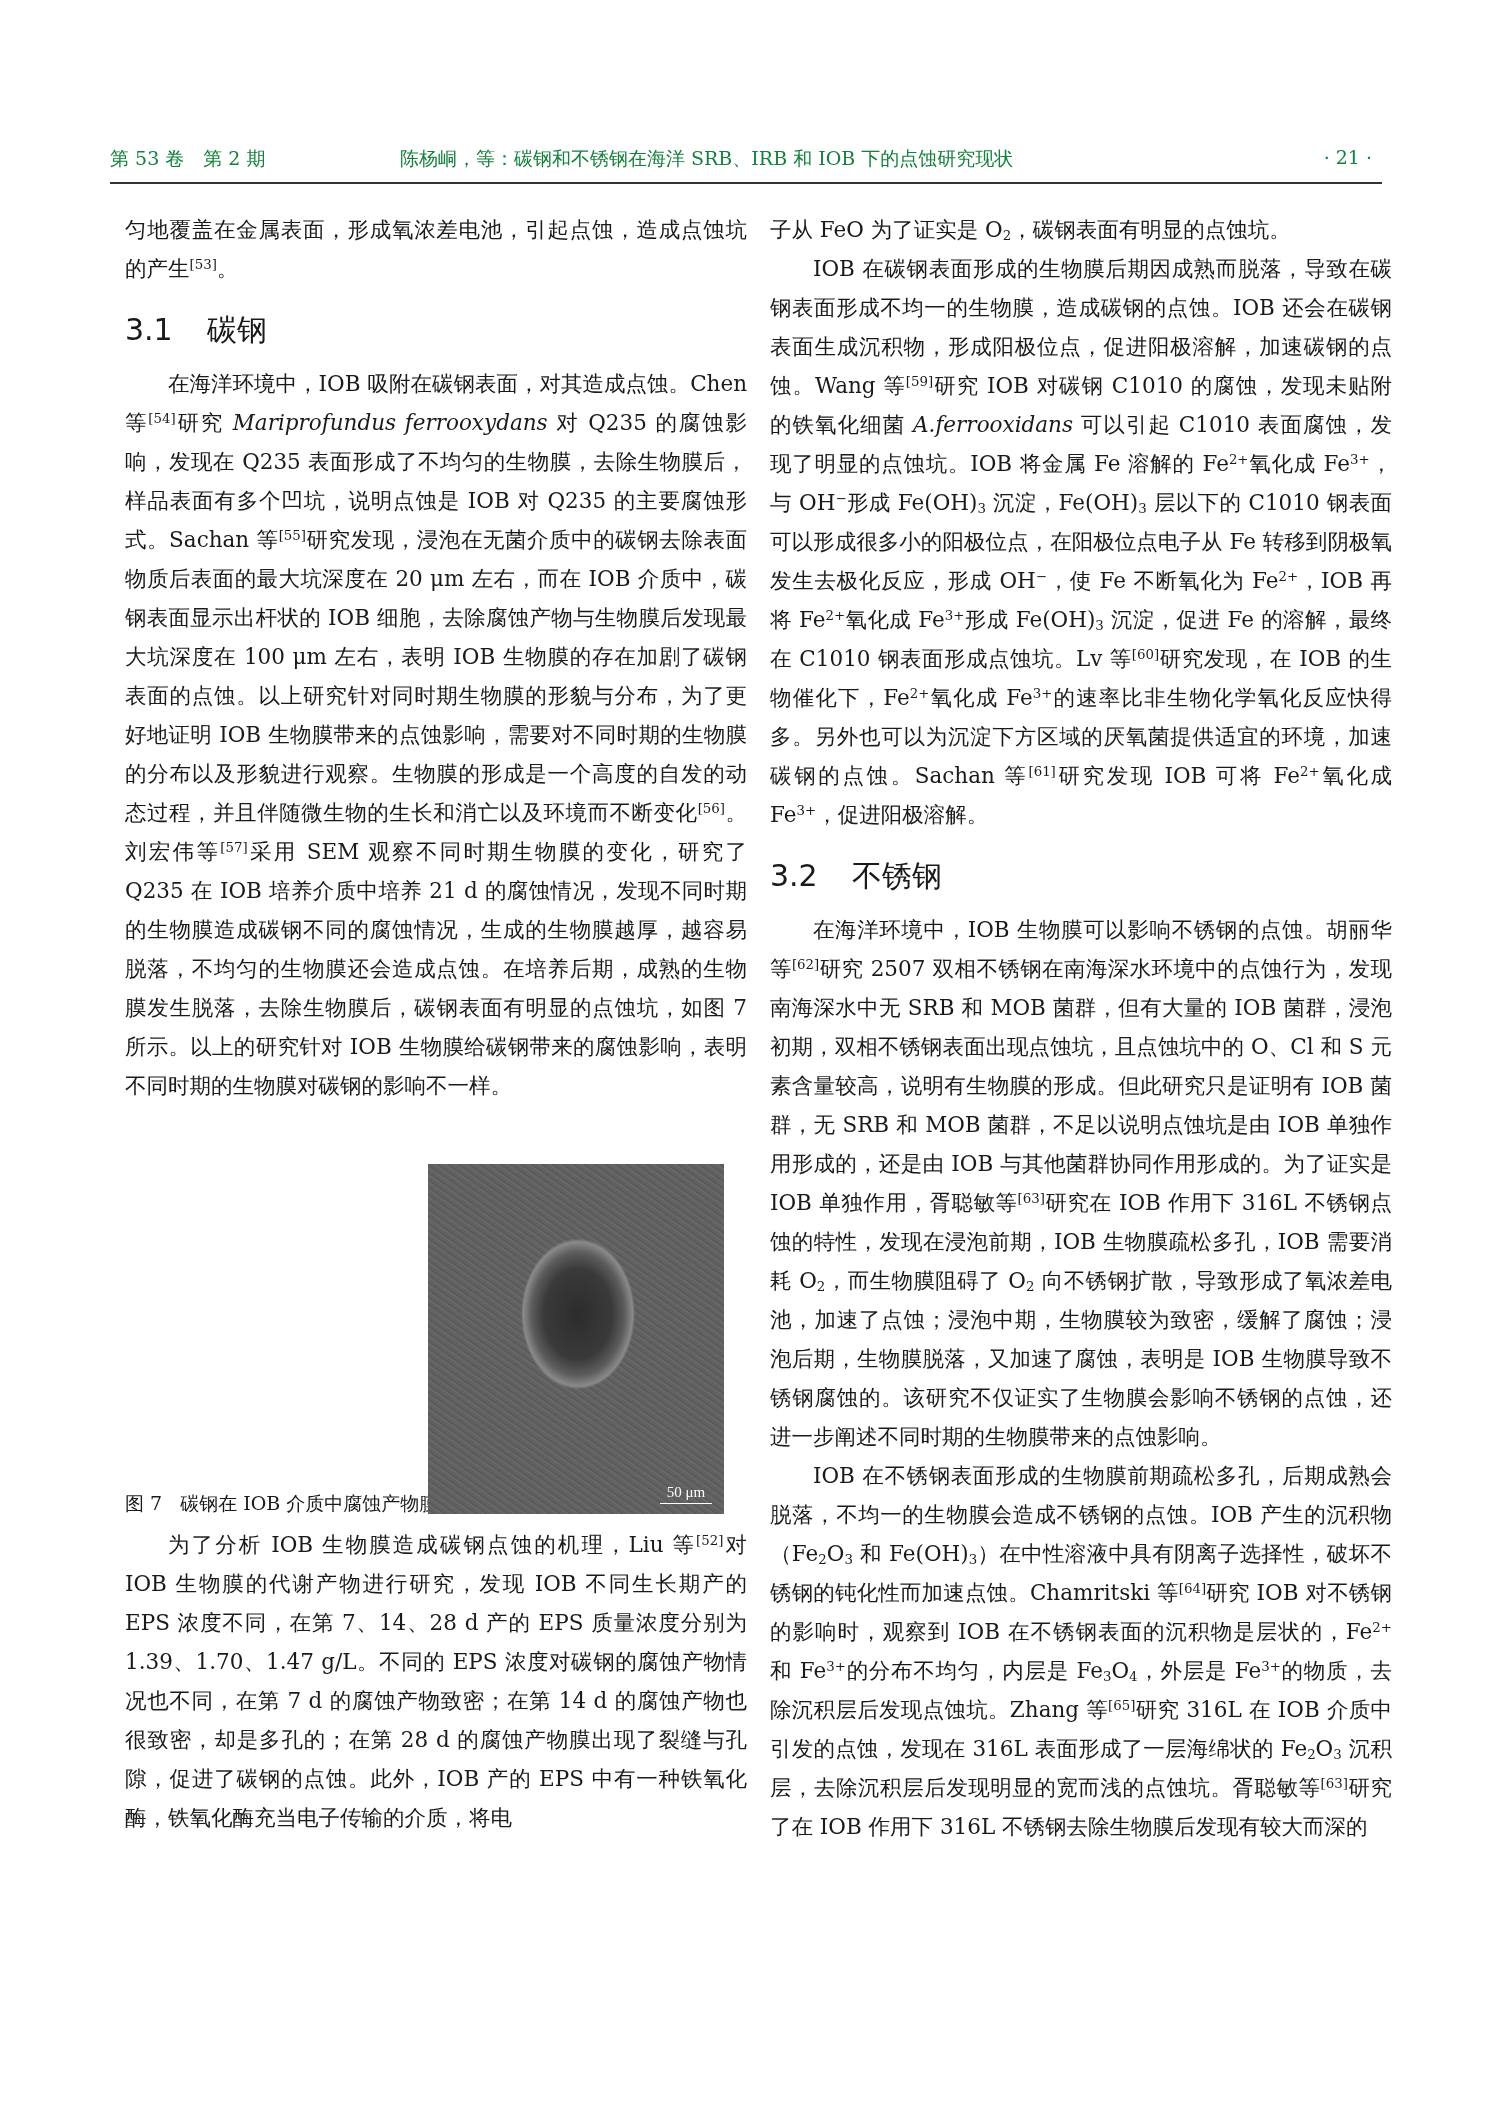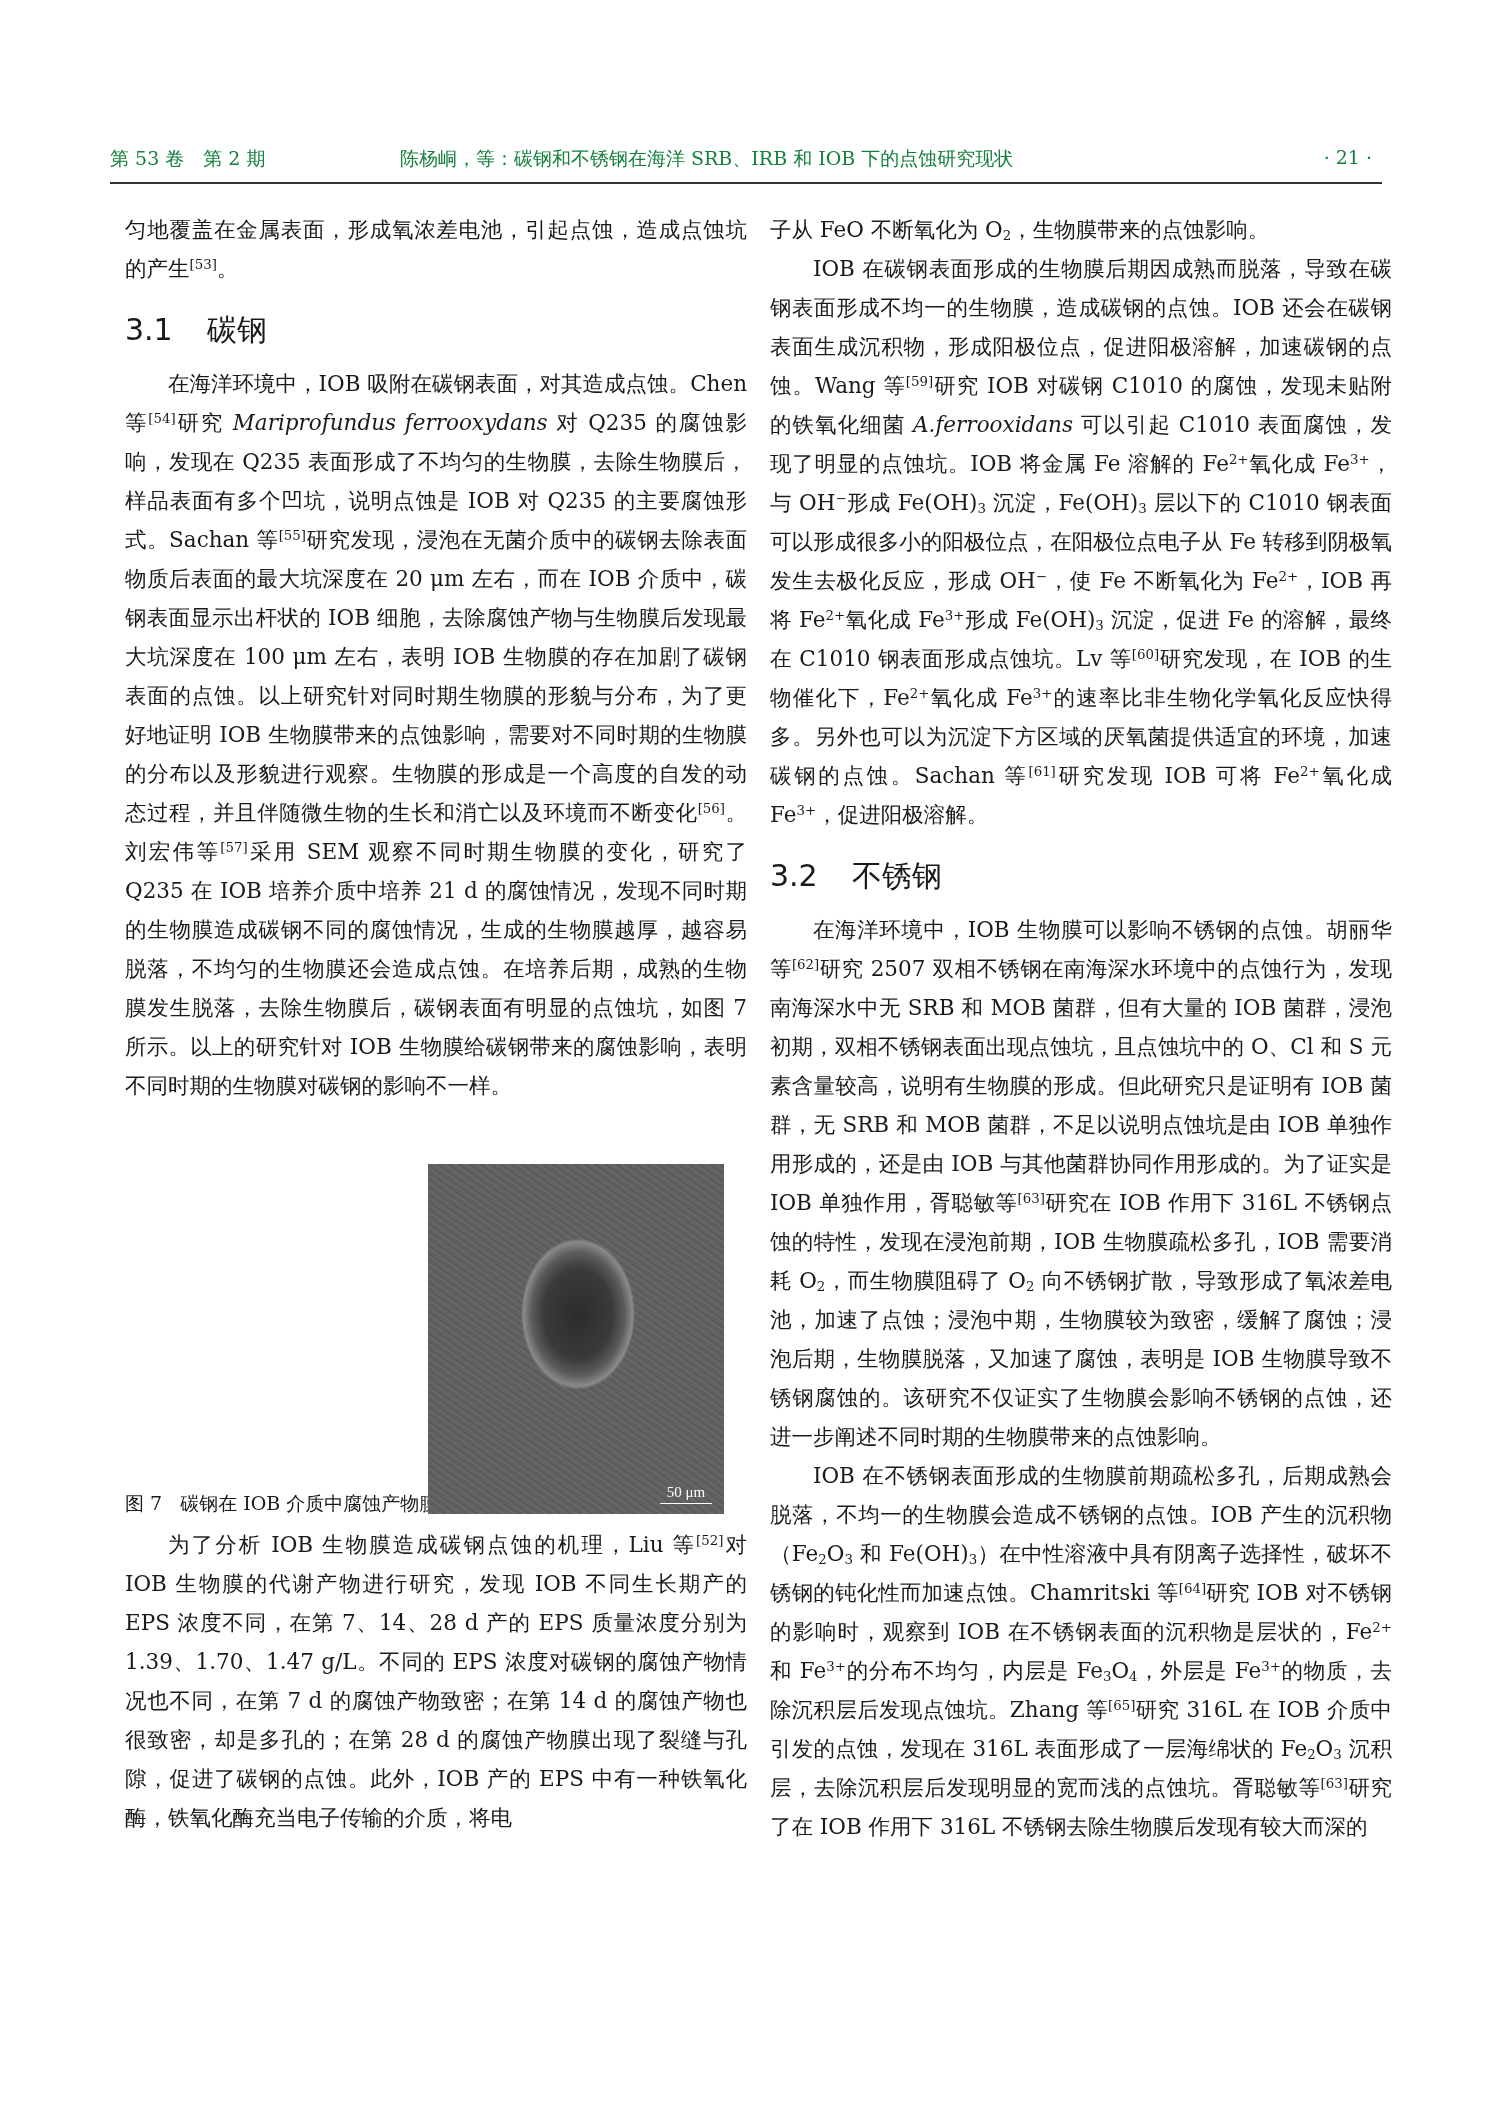--- a/index.html
+++ b/index.html
@@ -96,21 +96,21 @@
         <div class="scale"><span>50 μm</span><span class="bar"></span></div>
       </div>
     </div>
     <div class="caption"><span class="cn-num">图 7</span><span>碳钢在 IOB 介质中腐蚀产物膜和去除膜的微观形貌图</span><sup>[57]</sup></div>
   </div>
 
   <p class="indent after-fig"><span>为了分析 IOB 生物膜造成碳钢点蚀的机理，Liu 等</span><sup>[52]</sup><span>对 IOB 生物膜的代谢产物进行研究，发现 IOB 不同生长期产的 EPS 浓度不同，在第 7、14、28 d 产的 EPS 质量浓度分别为 1.39、1.70、1.47 g/L。不同的 EPS 浓度对碳钢的腐蚀产物情况也不同，在第 7 d 的腐蚀产物致密；在第 14 d 的腐蚀产物也很致密，却是多孔的；在第 28 d 的腐蚀产物膜出现了裂缝与孔隙，促进了碳钢的点蚀。此外，IOB 产的 EPS 中有一种铁氧化酶，铁氧化酶充当电子传输的介质，将电</span></p>
 </div>
 
 <div class="col right">
-  <p><span>子从 FeO 不断氧化为 O</span><sub>2</sub><span>，生物膜带来的点蚀影响。</span></p>
+  <p><span>子从 FeO 为了证实是 O</span><sub>2</sub><span>，碳钢表面有明显的点蚀坑。</span></p>
 
   <p class="indent"><span>IOB 在碳钢表面形成的生物膜后期因成熟而脱落，导致在碳钢表面形成不均一的生物膜，造成碳钢的点蚀。IOB 还会在碳钢表面生成沉积物，形成阳极位点，促进阳极溶解，加速碳钢的点蚀。Wang 等</span><sup>[59]</sup><span>研究 IOB 对碳钢 C1010 的腐蚀，发现未贴附的铁氧化细菌 </span><i>A.ferrooxidans</i><span> 可以引起 C1010 表面腐蚀，发现了明显的点蚀坑。IOB 将金属 Fe 溶解的 Fe</span><sup>2+</sup><span>氧化成 Fe</span><sup>3+</sup><span>，与 OH</span><sup>−</sup><span>形成 Fe(OH)</span><sub>3</sub><span> 沉淀，Fe(OH)</span><sub>3</sub><span> 层以下的 C1010 钢表面可以形成很多小的阳极位点，在阳极位点电子从 Fe 转移到阴极氧发生去极化反应，形成 OH</span><sup>−</sup><span>，使 Fe 不断氧化为 Fe</span><sup>2+</sup><span>，IOB 再将 Fe</span><sup>2+</sup><span>氧化成 Fe</span><sup>3+</sup><span>形成 Fe(OH)</span><sub>3</sub><span> 沉淀，促进 Fe 的溶解，最终在 C1010 钢表面形成点蚀坑。Lv 等</span><sup>[60]</sup><span>研究发现，在 IOB 的生物催化下，Fe</span><sup>2+</sup><span>氧化成 Fe</span><sup>3+</sup><span>的速率比非生物化学氧化反应快得多。另外也可以为沉淀下方区域的厌氧菌提供适宜的环境，加速碳钢的点蚀。Sachan 等</span><sup>[61]</sup><span>研究发现 IOB 可将 Fe</span><sup>2+</sup><span>氧化成 Fe</span><sup>3+</sup><span>，促进阳极溶解。</span></p>
 
   <div class="sec">
     <span class="num">3.2</span><span>不锈钢</span>
   </div>
 
   <p class="indent"><span>在海洋环境中，IOB 生物膜可以影响不锈钢的点蚀。胡丽华等</span><sup>[62]</sup><span>研究 2507 双相不锈钢在南海深水环境中的点蚀行为，发现南海深水中无 SRB 和 MOB 菌群，但有大量的 IOB 菌群，浸泡初期，双相不锈钢表面出现点蚀坑，且点蚀坑中的 O、Cl 和 S 元素含量较高，说明有生物膜的形成。但此研究只是证明有 IOB 菌群，无 SRB 和 MOB 菌群，不足以说明点蚀坑是由 IOB 单独作用形成的，还是由 IOB 与其他菌群协同作用形成的。为了证实是 IOB 单独作用，胥聪敏等</span><sup>[63]</sup><span>研究在 IOB 作用下 316L 不锈钢点蚀的特性，发现在浸泡前期，IOB 生物膜疏松多孔，IOB 需要消耗 O</span><sub>2</sub><span>，而生物膜阻碍了 O</span><sub>2</sub><span> 向不锈钢扩散，导致形成了氧浓差电池，加速了点蚀；浸泡中期，生物膜较为致密，缓解了腐蚀；浸泡后期，生物膜脱落，又加速了腐蚀，表明是 IOB 生物膜导致不锈钢腐蚀的。该研究不仅证实了生物膜会影响不锈钢的点蚀，还进一步阐述不同时期的生物膜带来的点蚀影响。</span></p>
 
   <p class="indent"><span>IOB 在不锈钢表面形成的生物膜前期疏松多孔，后期成熟会脱落，不均一的生物膜会造成不锈钢的点蚀。IOB 产生的沉积物（Fe</span><sub>2</sub><span>O</span><sub>3</sub><span> 和 Fe(OH)</span><sub>3</sub><span>）在中性溶液中具有阴离子选择性，破坏不锈钢的钝化性而加速点蚀。Chamritski 等</span><sup>[64]</sup><span>研究 IOB 对不锈钢的影响时，观察到 IOB 在不锈钢表面的沉积物是层状的，Fe</span><sup>2+</sup><span> 和 Fe</span><sup>3+</sup><span>的分布不均匀，内层是 Fe</span><sub>3</sub><span>O</span><sub>4</sub><span>，外层是 Fe</span><sup>3+</sup><span>的物质，去除沉积层后发现点蚀坑。Zhang 等</span><sup>[65]</sup><span>研究 316L 在 IOB 介质中引发的点蚀，发现在 316L 表面形成了一层海绵状的 Fe</span><sub>2</sub><span>O</span><sub>3</sub><span> 沉积层，去除沉积层后发现明显的宽而浅的点蚀坑。胥聪敏等</span><sup>[63]</sup><span>研究了在 IOB 作用下 316L 不锈钢去除生物膜后发现有较大而深的</span></p>

